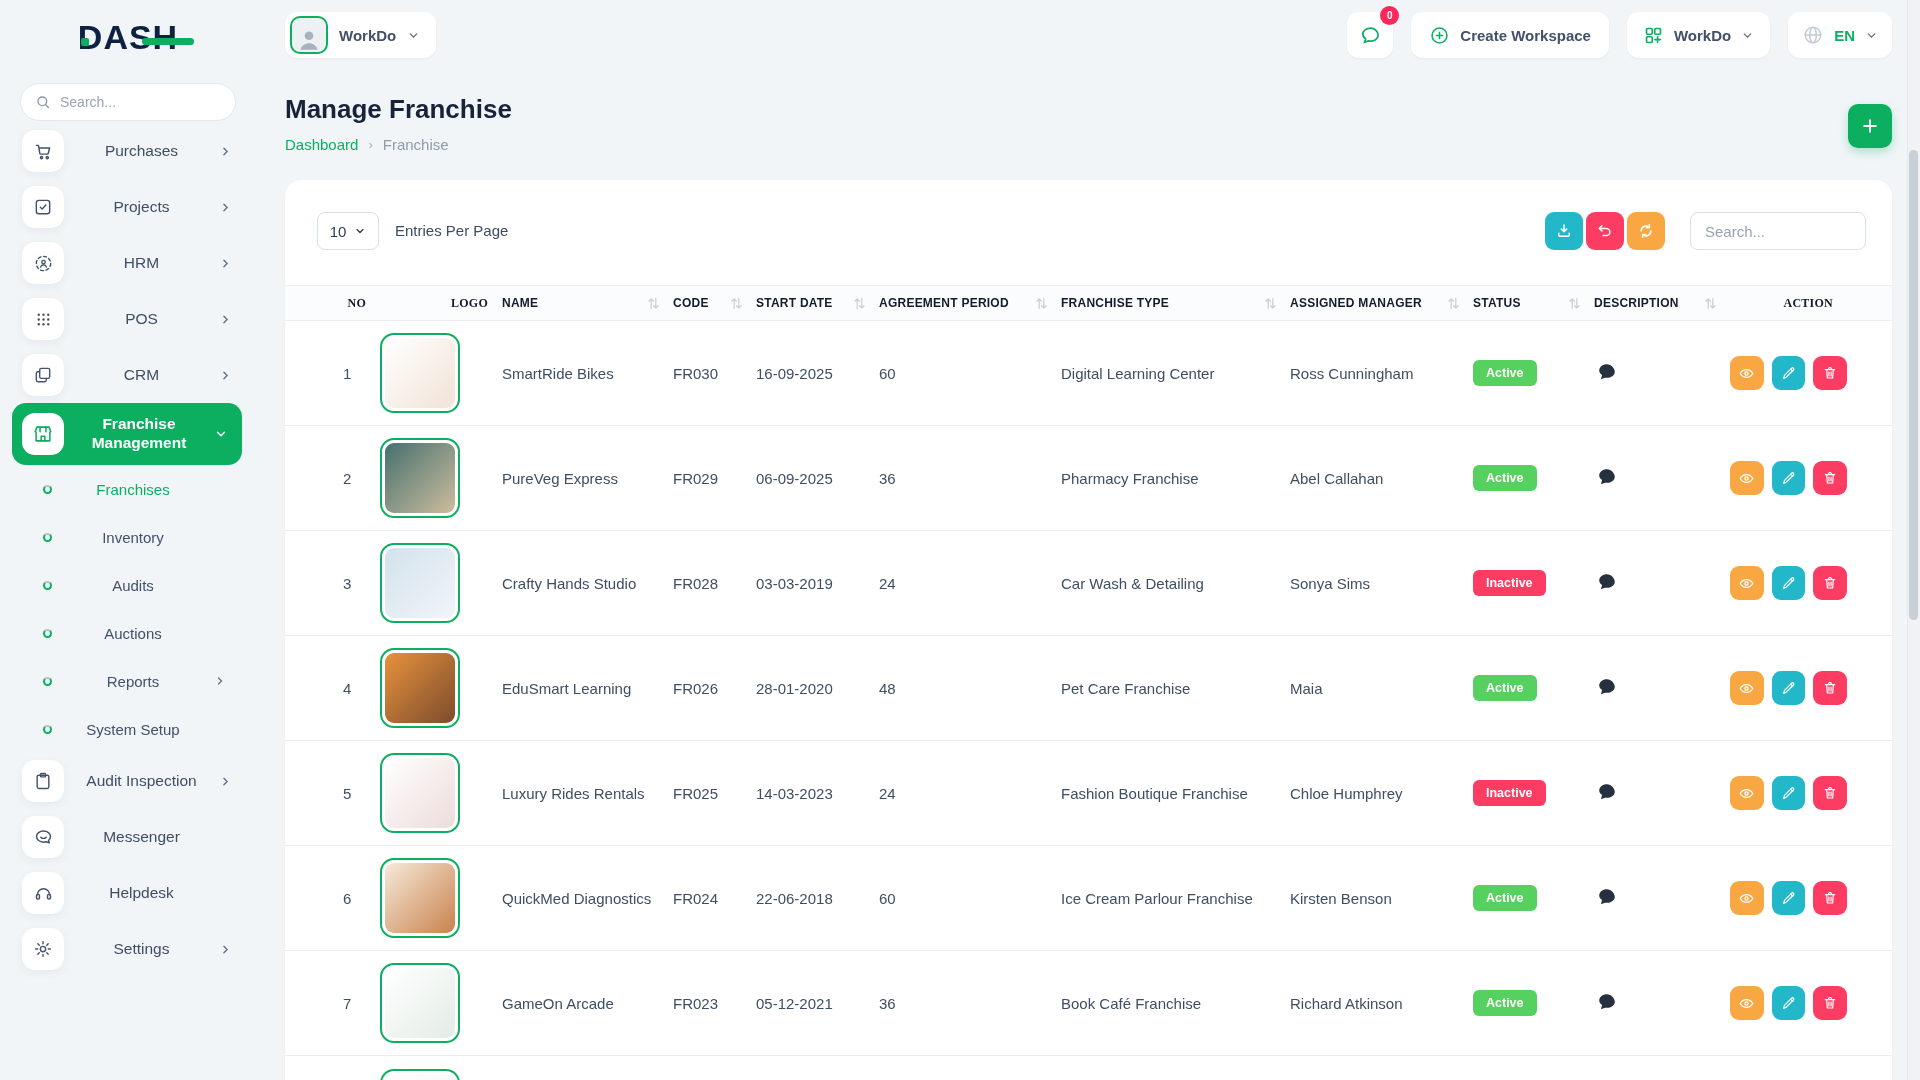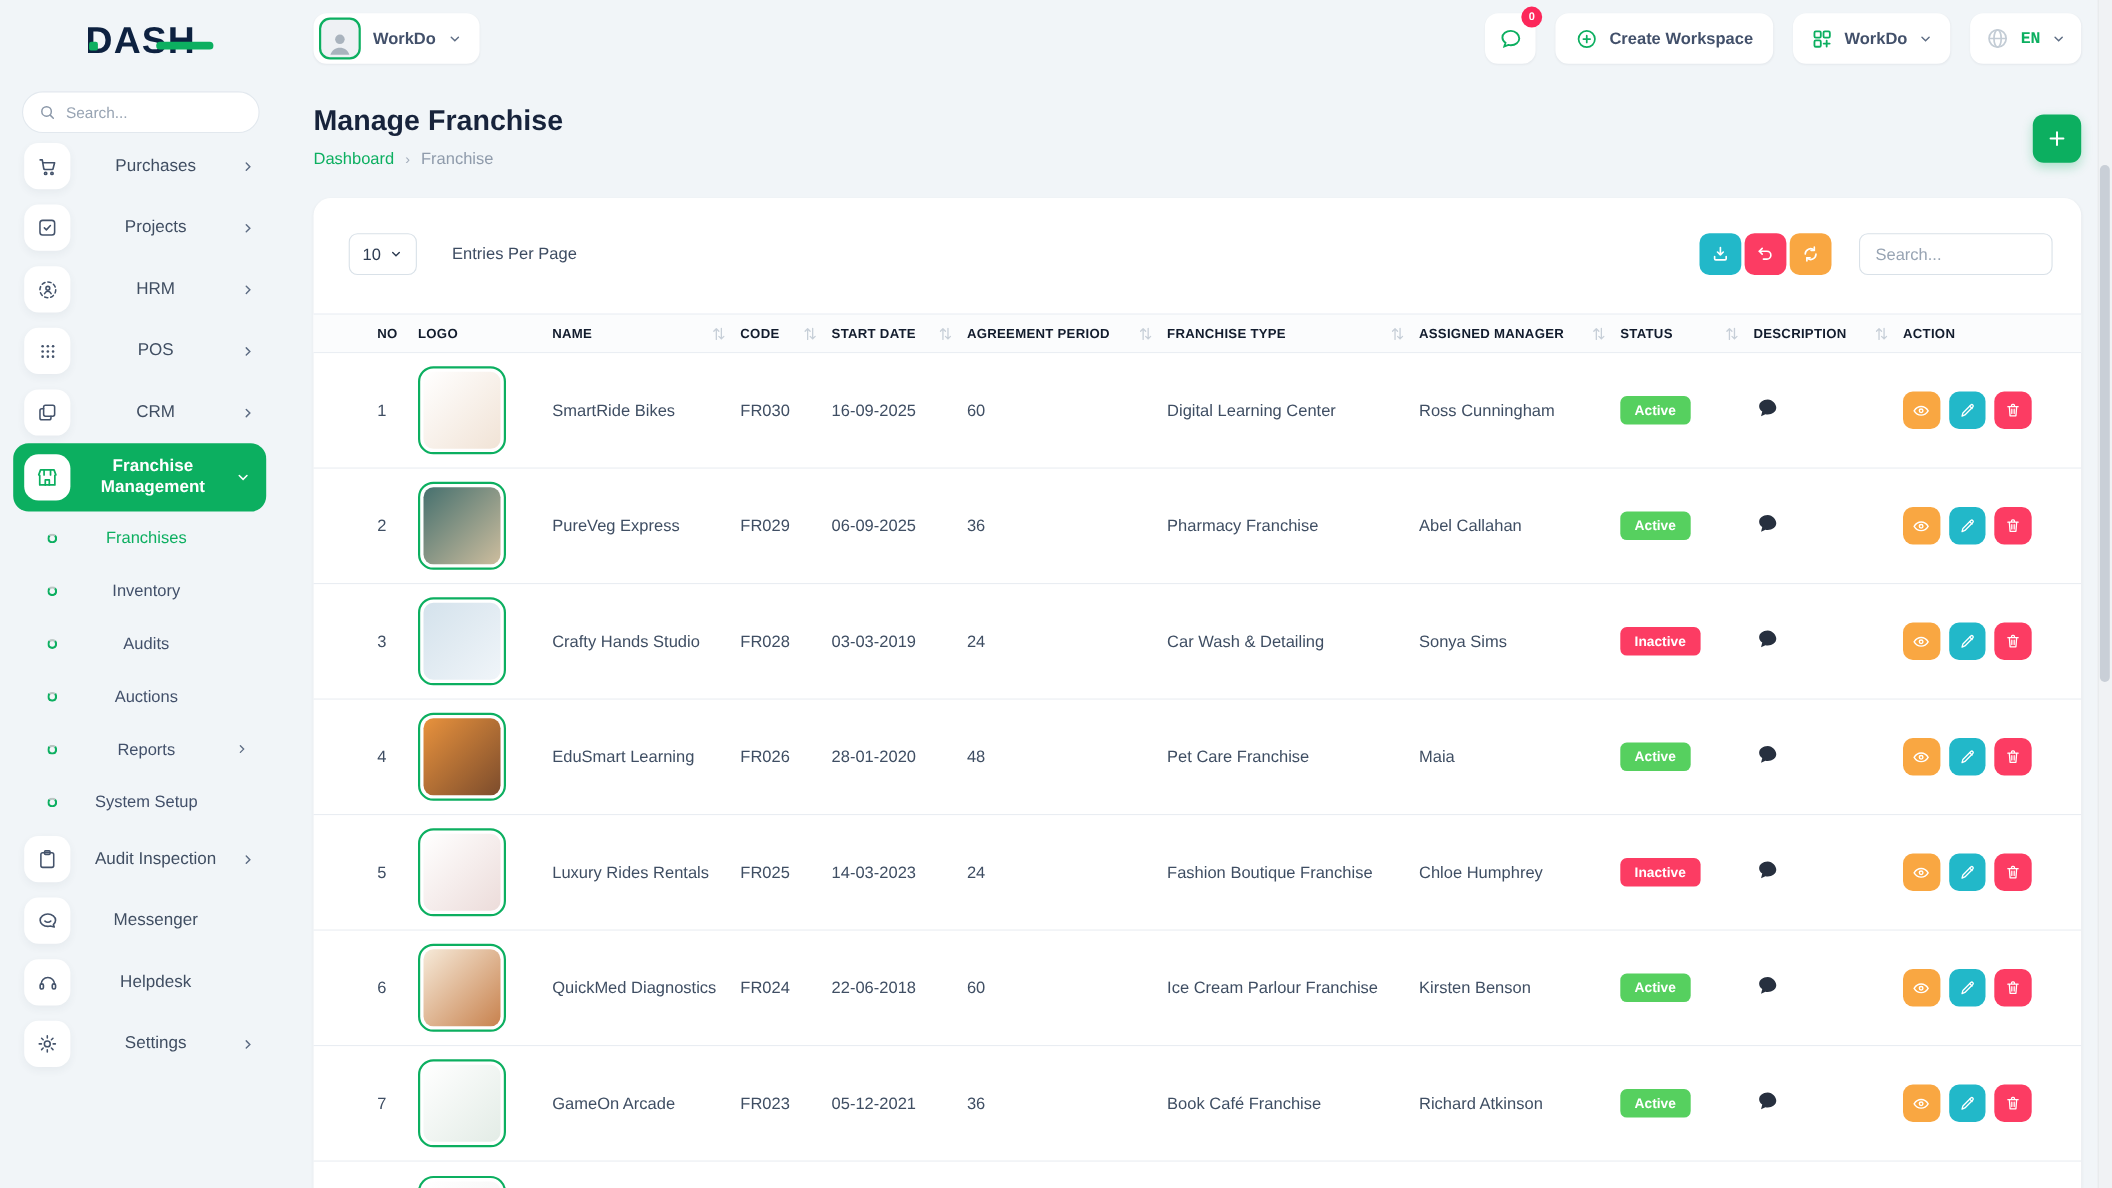--- a/index.html
+++ b/index.html
@@ -50,53 +50,53 @@
   .ws-pill { position:absolute; left:0; top:0; gap:11px; padding:0 16px 0 5px; }
   .avatar { width:38px; height:38px; border-radius:10px; border:2px solid var(--primary); background:#eef1f4;
     display:flex; align-items:flex-end; justify-content:center; overflow:hidden; }
   .pill-label { font-size:15px; font-weight:600; color:#42506a; }
   .topbar-right { position:absolute; right:0; top:0; display:flex; gap:18px; }
   .chat-pill { width:46px; justify-content:center; position:relative; }
   .count-badge { position:absolute; top:-6px; right:-6px; min-width:19px; height:19px; border-radius:50%;
     background:var(--badge-pink); color:#fff; font-size:10px; font-weight:700; display:flex; align-items:center; justify-content:center; }
   .create-pill { gap:10px; padding:0 18px; }
   .wd-pill { gap:10px; padding:0 16px; }
-  .lang-pill { gap:10px; padding:18px 14px;font-family:Liberation Mono, monospace; }
+  .lang-pill { gap:10px; padding:18px 14px; }
   .lang-label { font-size:15px; font-weight:700; color:var(--primary); }
 
   .page-title { position:absolute; top:94px; left:29px; font-size:26px; font-weight:700; color:#17233b; }
   .breadcrumb { position:absolute; top:136px; left:29px; display:flex; align-items:center; gap:10px; font-size:15px; }
   .bc-link { color:var(--primary); cursor:pointer; }
   .bc-sep { color:#a3adbb; font-size:13px; }
   .bc-cur { color:#8f9bab; }
   .add-btn { position:absolute; top:104px; right:28px; width:44px; height:44px; border-radius:10px; border:none;
     background:var(--primary); color:#fff; display:flex; align-items:center; justify-content:center; cursor:pointer;
     box-shadow:0 4px 10px rgba(12,175,96,.3); }
 
   
   .card { position:absolute; top:180px; left:29px; right:28px; height:990px; background:#fff; border-radius:16px;
     box-shadow:0 1px 3px rgba(16,24,40,.05); }
   .toolbar { position:absolute; top:32px; left:32px; right:26px; height:38px; }
   .entries-select { position:absolute; left:0; top:0; width:62px; height:38px; background:#fff; border:1px solid #d9e1e8;
     border-radius:8px; display:flex; align-items:center; justify-content:center; gap:8px; font-size:15px; color:#2e3c52; cursor:pointer; }
-  .entries-label { position:absolute; left:78px; top:10px; font-size:15px; color:#3d4c62;margin-left:16px; }
+  .entries-label { position:absolute; left:78px; top:10px; font-size:15px; color:#3d4c62; }
   .toolbar-right { position:absolute; right:0; top:0; display:flex; align-items:center; gap:3px; }
   .tool-btn { width:38px; height:38px; border:none; border-radius:9px; display:flex; align-items:center; justify-content:center;
     color:#fff; cursor:pointer; }
   .tb-download { background:var(--teal); } .tb-undo { background:var(--pink); } .tb-refresh { background:var(--orange); }
   .tb-search { width:176px; height:38px; margin-left:22px; border:1px solid #d9e1e8; border-radius:8px; padding:0 14px;
     font-size:15px; font-family:inherit; color:#5c6b7d; outline:none; }
   .tb-search::placeholder { color:#98a4b3; }
 
   .cols { display:grid; grid-template-columns:37px 122px 171px 83px 123px 182px 229px 183px 121px 136px 117px; padding-left:58px; }
   .thead { position:absolute; top:105px; left:0; right:0; height:36px; align-items:center; background:#fbfcfd;
     border-top:1px solid #eaeef3; border-bottom:1px solid #eaeef3; }
   .th { font-size:12px; font-weight:700; color:#121c2d; letter-spacing:.02em; display:flex; align-items:center;
     justify-content:space-between; padding-right:14px; cursor:pointer; white-space:nowrap; }
-  .th.nosort { justify-content:flex-start; cursor:default; }
+  .th.nosort { justify-content:flex-end; cursor:default;font-family:Liberation Serif, serif; }
   .sort { color:#c7cfd8; }
   .tbody { position:absolute; top:141px; left:0; right:0; }
   .trow { height:105px; align-items:center; border-bottom:1px solid #e9edf2; font-size:15px; color:#3f4e63; }
   .trow.partial { border-bottom:none; }
   .logo-box { width:80px; height:80px; border:2px solid var(--primary); border-radius:14px; background:#fff; padding:3px; }
   .logo-img { width:100%; height:100%; border-radius:9px; }
   .logo-img.collage { background-image:
       radial-gradient(circle at 8px 8px, #e2574c 3px, transparent 3.5px),
       radial-gradient(circle at 20px 16px, #2a9d8f 3px, transparent 3.5px),
       radial-gradient(circle at 32px 6px, #f4a261 3px, transparent 3.5px),

